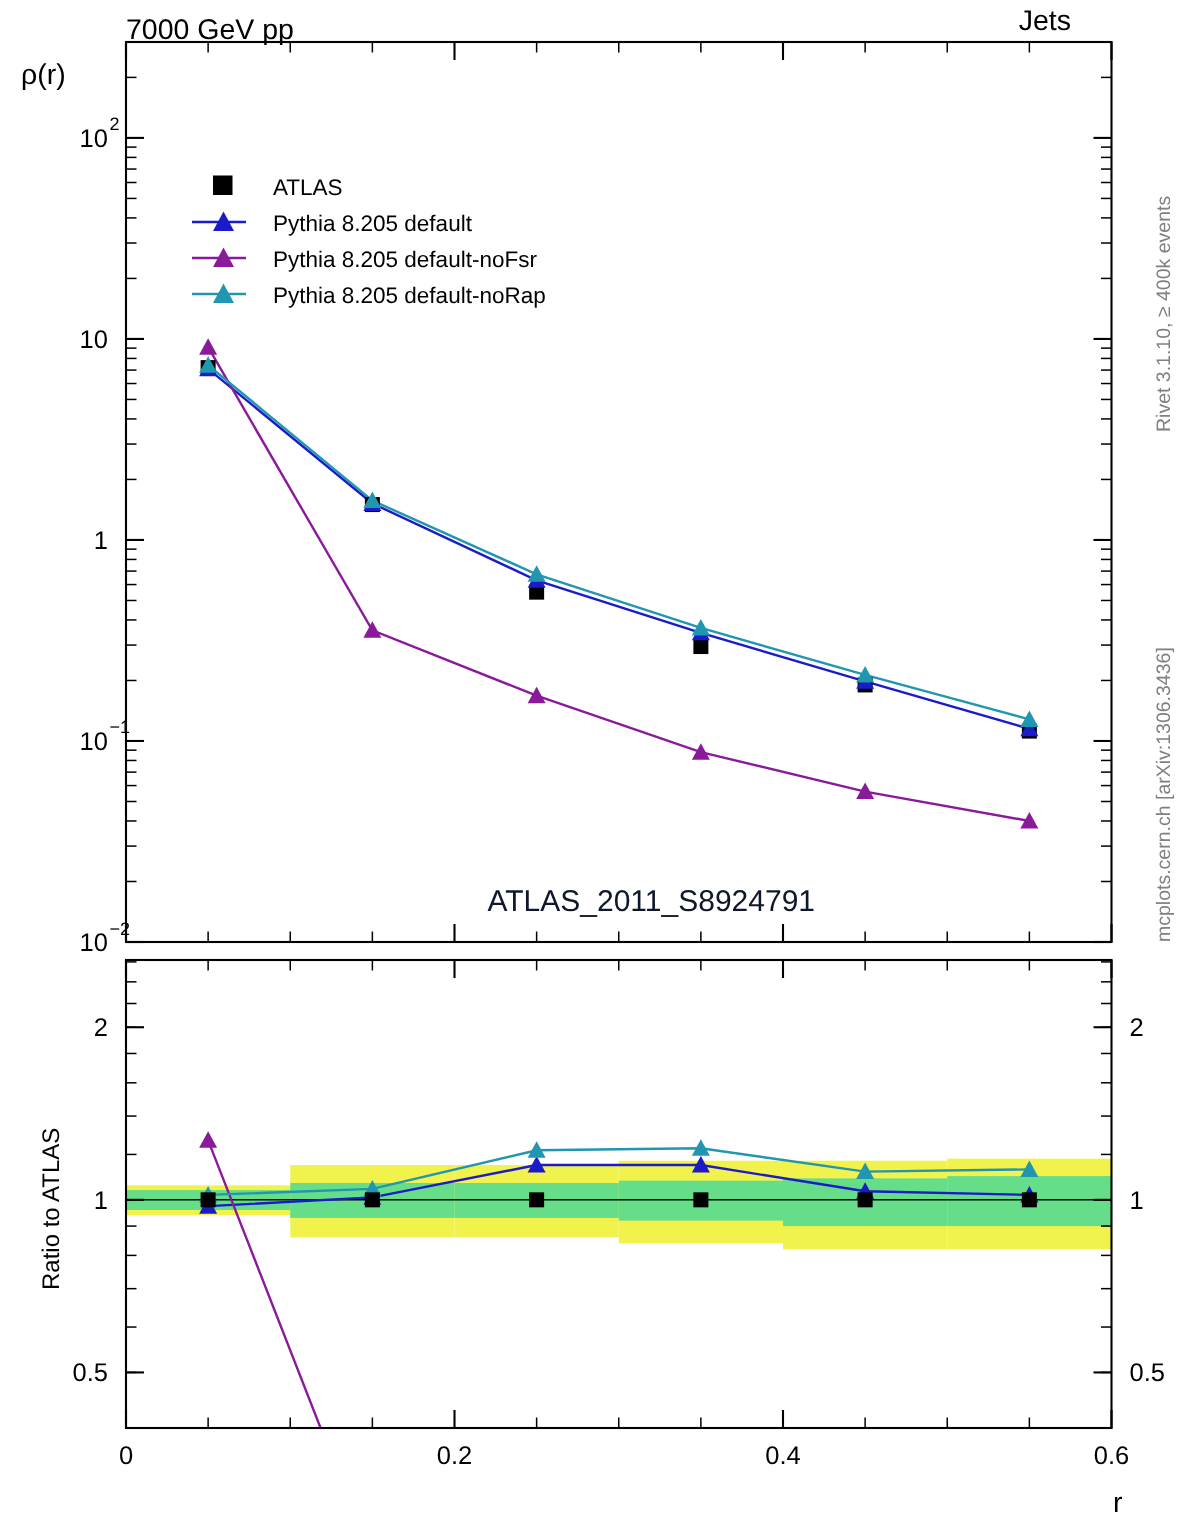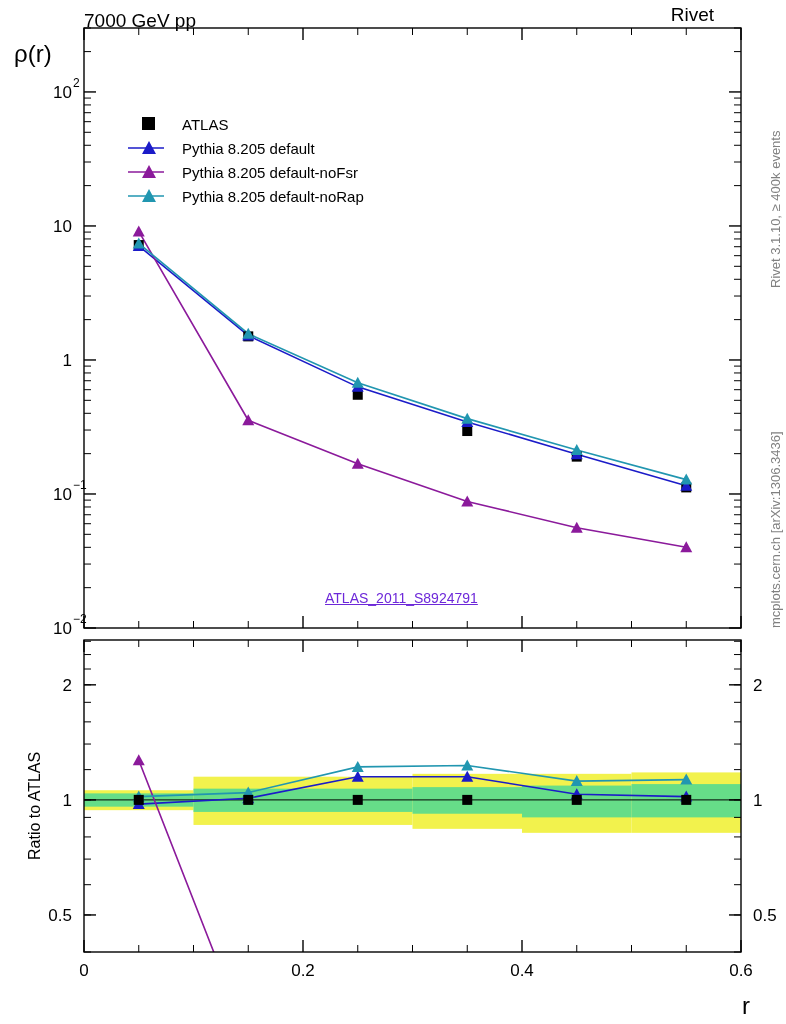--- a/index.html
+++ b/index.html
@@ -30,31 +30,30 @@
 
   .vlabel {
     position: absolute;
     white-space: nowrap;
     transform-origin: 0 0;
     font-size: 13px;
     color: #808080;
   }
   .axis-title {
     position: absolute;
-    font-size: 24px;
+    font-size: 19px;
     color: #000;
     white-space: nowrap;
   }
   svg { display: block; }
   .watermark {
     position: absolute;
-    font-size: 14px;
-    color: #6d28d9;
+    font-size: 20px;
+    color: #0f172a;
     white-space: nowrap;
-    text-decoration: underline;
   }
   .legend-text {
     font-size: 15px;
     fill: #000;
     font-family: "Liberation Sans", sans-serif;
   }
   .ticklabel {
     font-size: 17px;
     fill: #000;
     font-family: "Liberation Sans", sans-serif;
@@ -64,21 +63,21 @@
     fill: #000;
     font-family: "Liberation Sans", sans-serif;
   }
 </style>
 </head>
 <body>
 
 <div id="root">
 
   <div class="hdr" id="hdr-left">7000 GeV pp</div>
-  <div class="hdr" id="hdr-right">Rivet</div>
+  <div class="hdr" id="hdr-right">Jets</div>
 
   <div class="axis-title" id="ylabel-main" style="left:14px; top:40px;">ρ(r)</div>
 
   <div class="axis-title" id="xlabel" style="left:742px; top:992px;">r</div>
 
   <div class="vlabel" style="left:768px; top:288px; transform: rotate(-90deg);">Rivet 3.1.10, ≥ 400k events</div>
   <div class="vlabel" style="left:768px; top:628px; transform: rotate(-90deg);">mcplots.cern.ch [arXiv:1306.3436]</div>
 
   <div class="axis-title" style="left:26px; top:860px; transform: rotate(-90deg); transform-origin: 0 0; font-size:16px;">Ratio to ATLAS</div>
 

